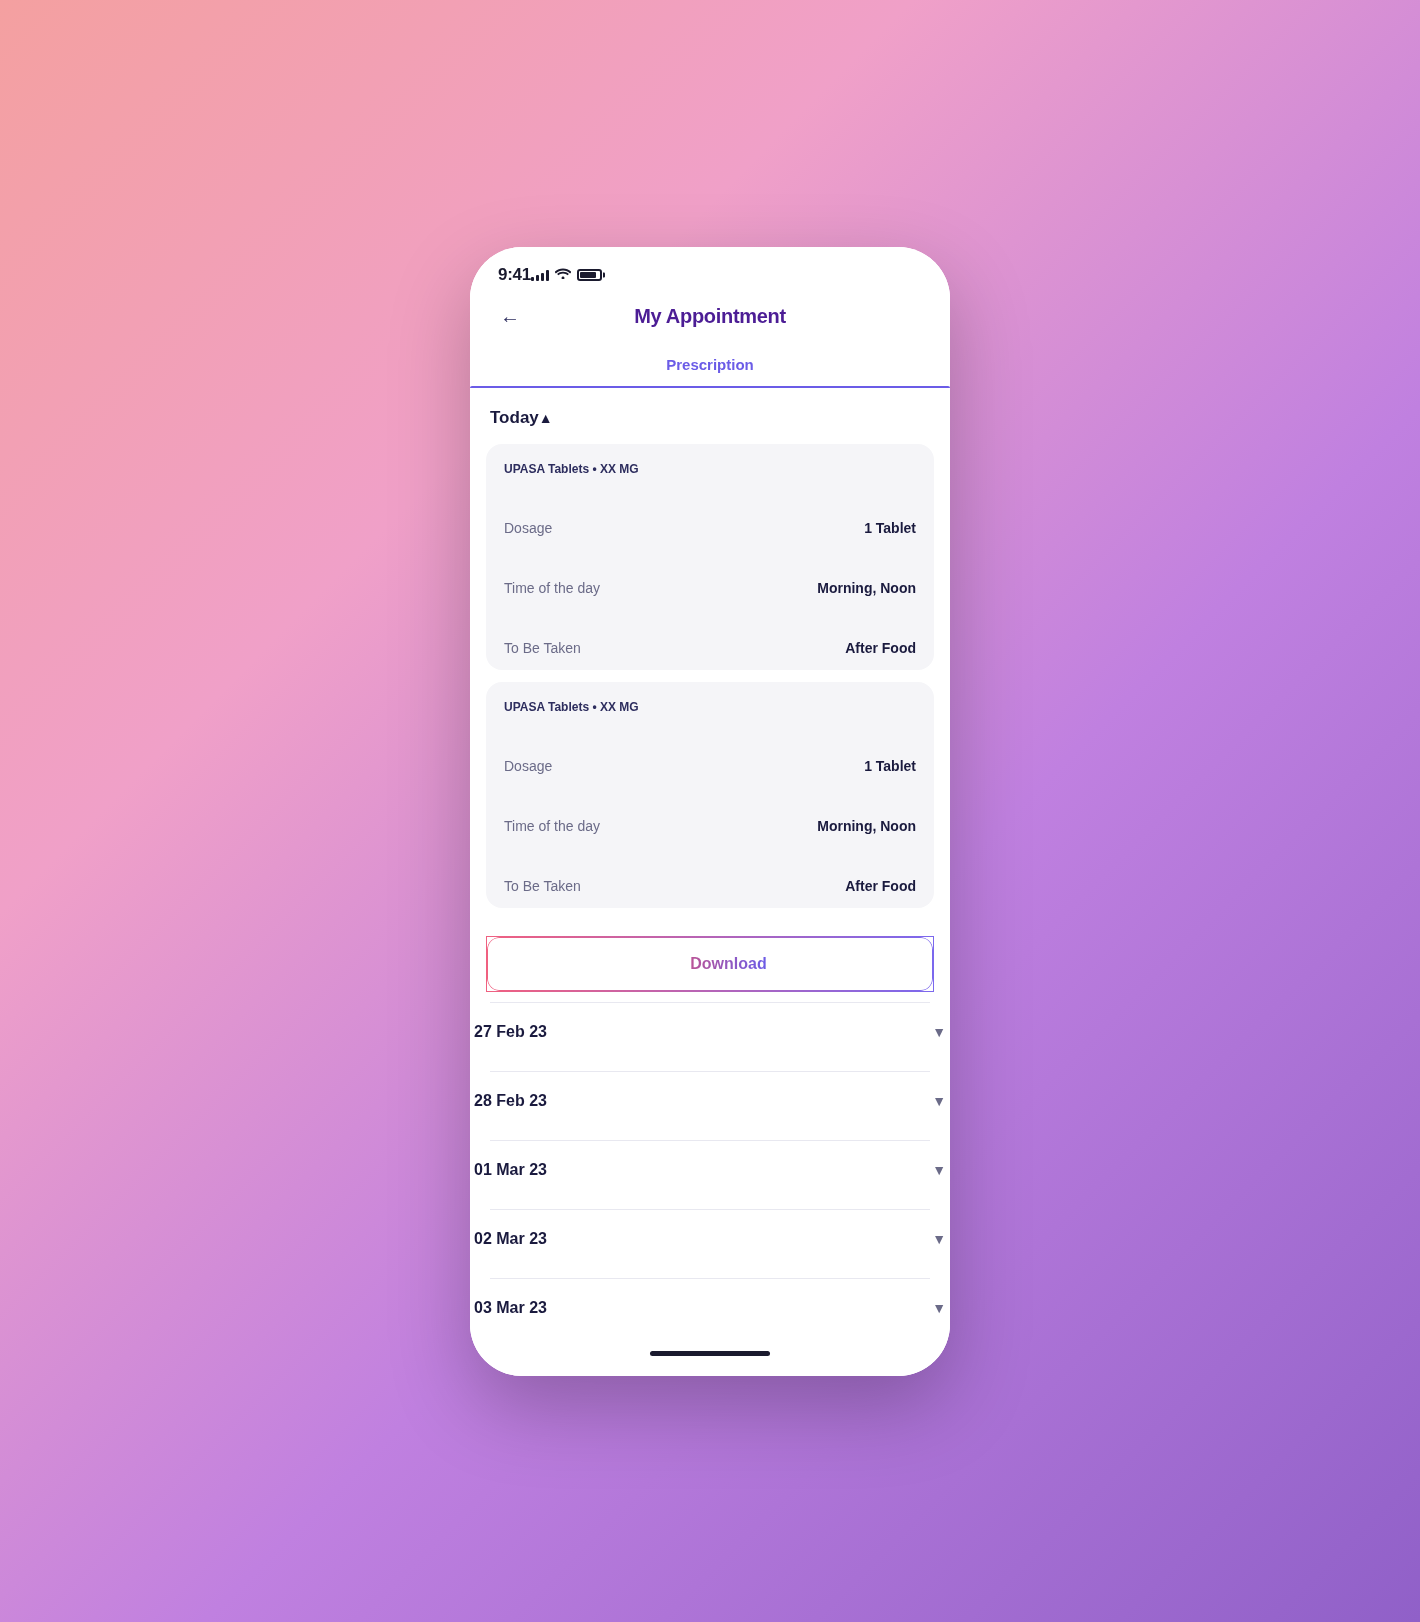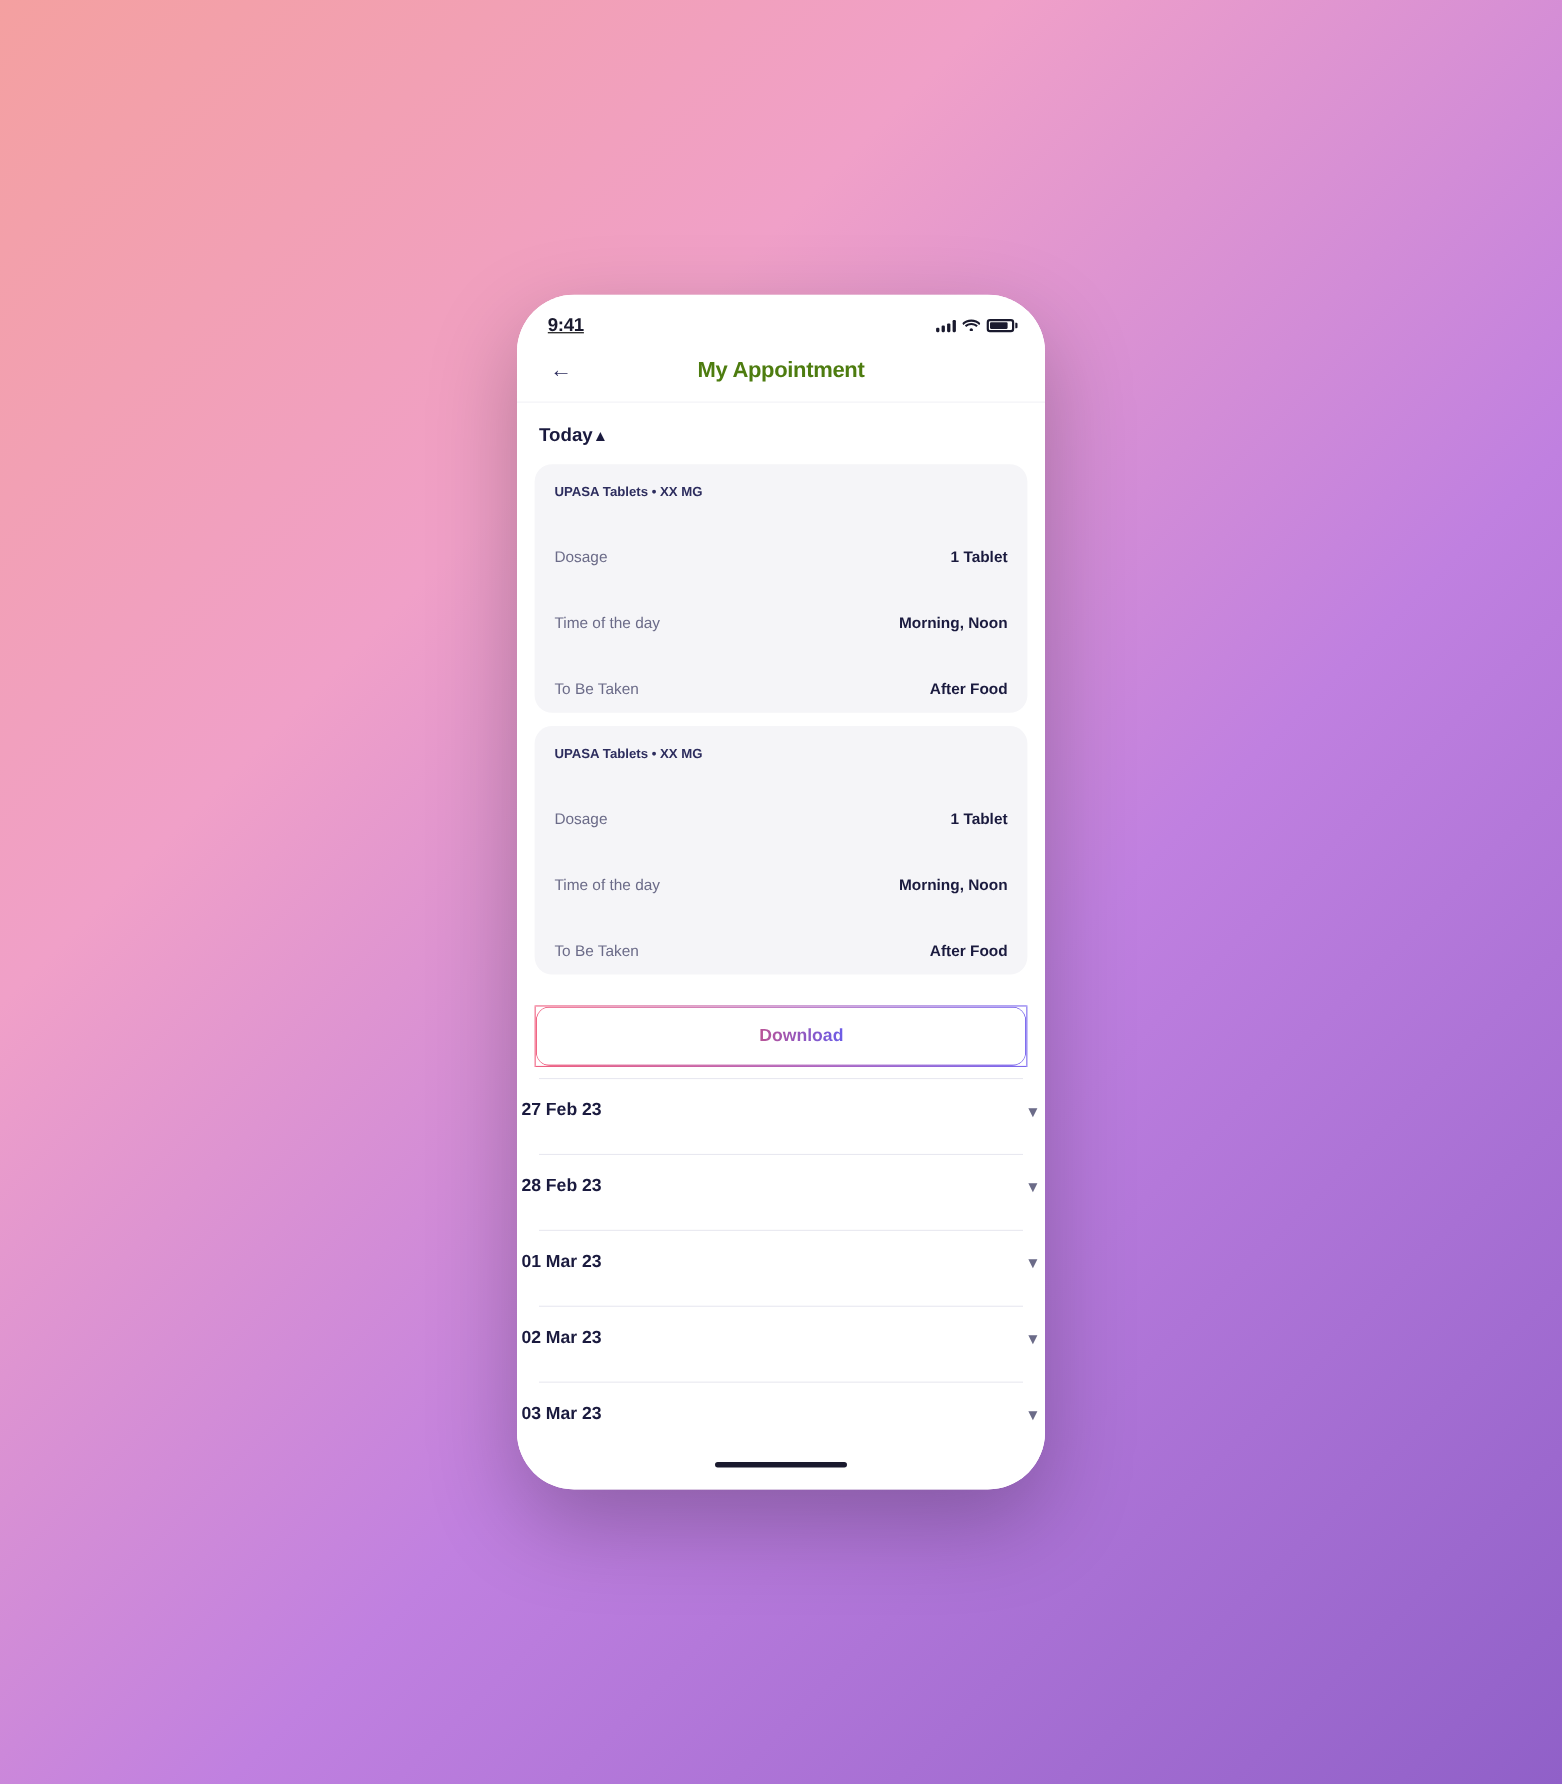--- a/index.html
+++ b/index.html
@@ -20,24 +20,23 @@
       border-radius: 52px;
       box-shadow: 0 30px 80px rgba(0,0,0,0.25), inset 0 0 0 1px rgba(255,255,255,0.6);
       overflow: hidden;
       position: relative;
     }
 
     
     .status-bar {
       display: flex;
       align-items: center;
-      justify-content: space-between;
+      justify-content: flex-start;
       padding: 18px 28px 10px 28px;
       background: #fff;
-      text-decoration: underline;
     }
 
     .status-time {
       font-size: 17px;
       font-weight: 600;
       color: #1a1a2e;
       letter-spacing: -0.3px;
     }
 
     .status-icons {
@@ -117,21 +116,21 @@
 
     .back-arrow {
       font-size: 20px;
       color: #2d2d5e;
       font-weight: 300;
     }
 
     .header-title {
       font-size: 20px;
       font-weight: 700;
-      color: #4d7c0f;
+      color: #4c1d95;
       letter-spacing: -0.3px;
     }
 
     
     .tabs {
       display: flex;
       border-bottom: 1.5px solid #e8e8f0;
       background: #fff;
     }
 
@@ -344,20 +343,23 @@
   </div>
 
   <div class="header">
     <div class="back-button">
       <span class="back-arrow">←</span>
     </div>
     <span class="header-title">My Appointment</span>
   </div>
 
   <div class="tabs">
+    <div class="tab tab-active">
+      <span>Prescription</span>
+    </div>
   </div>
 
   <div class="content">
 
     <div class="section-header">
       <span class="section-title">Today</span>
       <span class="chevron-up">▲</span>
     </div>
 
     <div class="medication-list">

